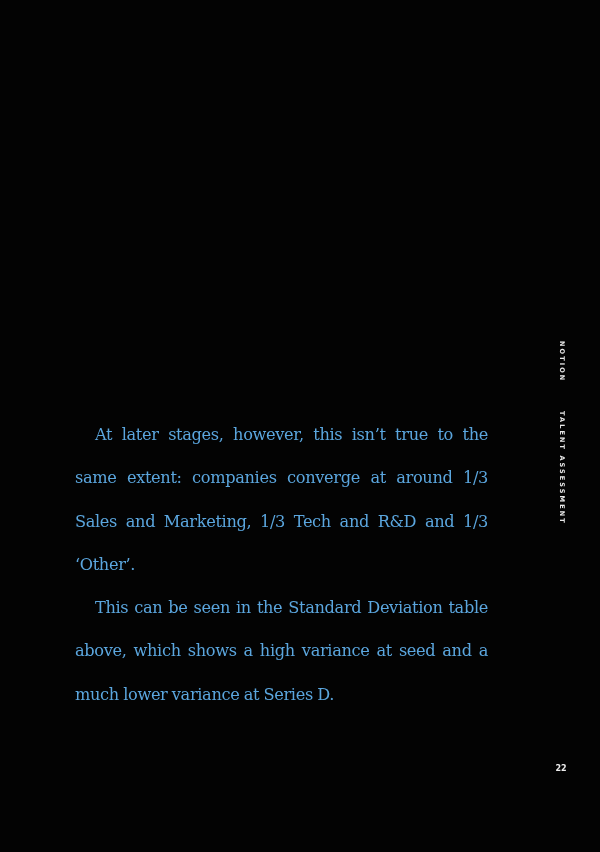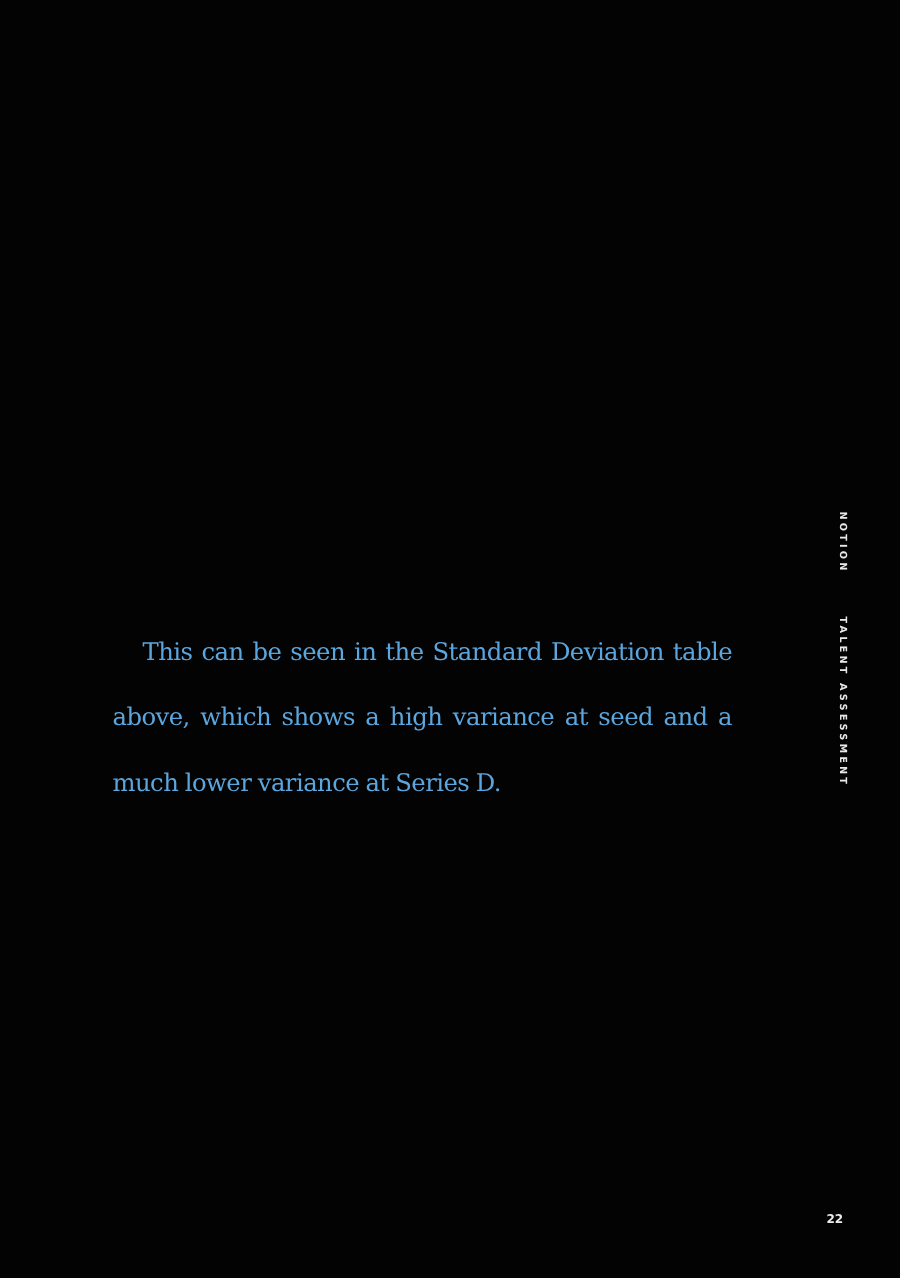--- a/index.html
+++ b/index.html
@@ -52,35 +52,36 @@
       left: 558px;
       top: 341px;
     }
     .side-talent {
       left: 558px;
       top: 411px;
     }
     .page-number {
       position: absolute;
       left: 551px;
-      top: 808px;
+      top: 764px;
       width: 20px;
-      text-align: left;
+      text-align: center;
       font-family: "DejaVu Sans", "Liberation Sans", sans-serif;
       font-weight: bold;
       font-size: 8px;
       color: #ececec;
     }
   </style>
 </head>
 <body>
 
 <div class="page">
 
   <div class="body-text">
+    <p>At later stages, however, this isn’t true to the same extent: companies converge at around 1/3 Sales and Marketing, 1/3 Tech and R&amp;D and 1/3 ‘Other’.</p>
     <p>This can be seen in the Standard Deviation table above, which shows a high variance at seed and a much lower variance at Series D.</p>
   </div>
 
   <div class="side-label side-notion">NOTION</div>
   <div class="side-label side-talent">TALENT ASSESSMENT</div>
 
   <div class="page-number">22</div>
 
 </div>
 

